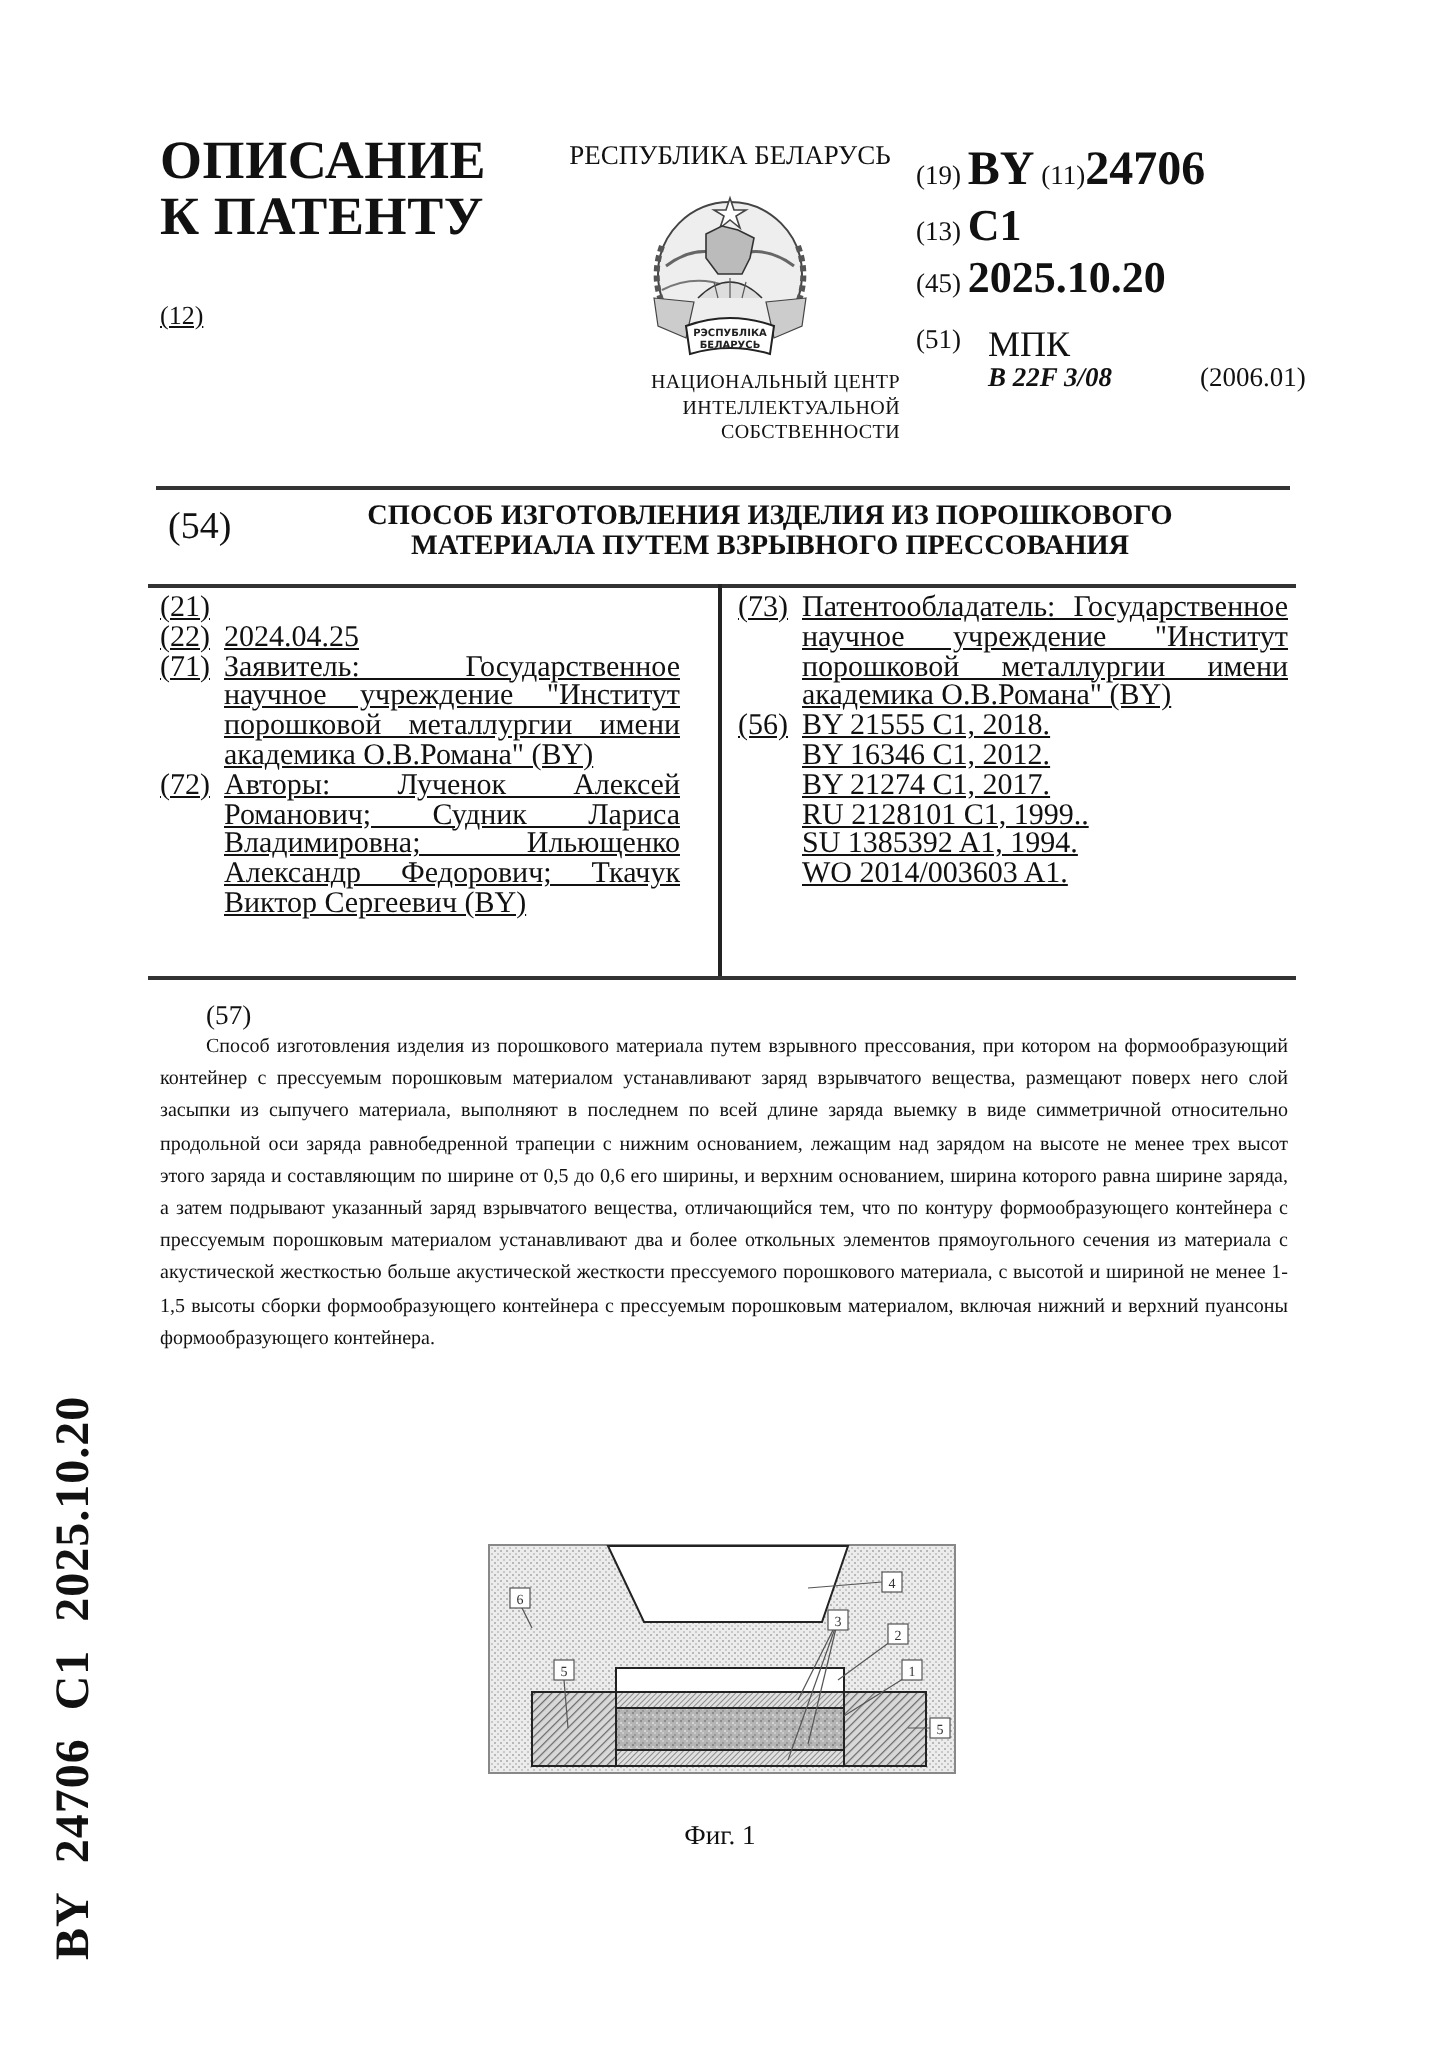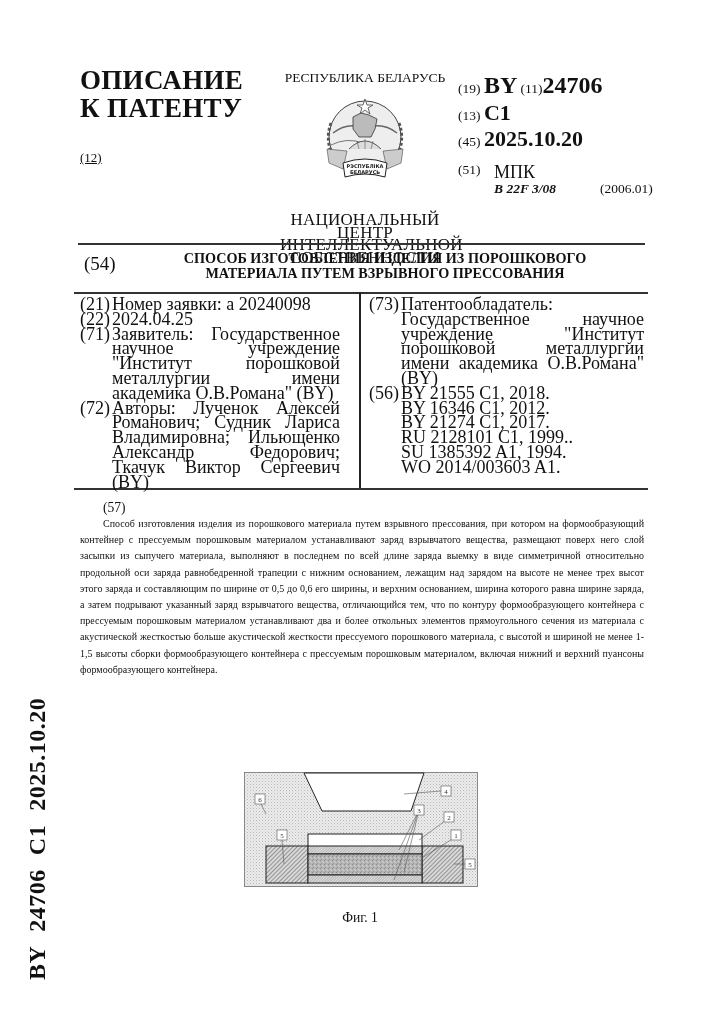--- a/index.html
+++ b/index.html
@@ -13,21 +13,21 @@
     .doc-title {
       left: 80px; top: 66px; font-weight: bold; font-size: 27px; line-height: 28px;
       letter-spacing: 0.3px; white-space: nowrap;
     }
     .doc-title div { height: 28px; }
     .code12 { left: 80px; top: 150px; font-size: 13px; text-decoration: underline; }
 
     
     .republic { left: 274px; top: 70px; width: 182px; text-align: center; font-size: 13.5px; white-space: nowrap; }
     .emblem { left: 313px; top: 93px; width: 104px; height: 90px; }
-    .ncip { left: 280px; top: 186px; width: 170px; text-align: center; font-size: 17px; line-height: 12.5px; letter-spacing: 0.2px; margin-top: 28px; }
+    .ncip { left: 280px; top: 186px; width: 170px; text-align: right; font-size: 10px; line-height: 12.5px; letter-spacing: 0.2px; }
 
     
     .rb { left: 458px; font-size: 13.5px; white-space: nowrap; }
     .rb .big { font-weight: bold; font-size: 24px; }
     .rb .mid { font-weight: bold; font-size: 22px; }
     .rb-19 { top: 72px; }
     .rb-13 { top: 100px; }
     .rb-45 { top: 126px; }
     .rb-51 { top: 162px; }
     .mpk-label { left: 494px; top: 162px; font-size: 18px; }
@@ -38,21 +38,21 @@
     .vline { background: #222; width: 1.5px; }
 
     
     .code54 { left: 84px; top: 253px; font-size: 19px; }
     .inv-title {
       left: 150px; top: 251px; width: 470px; text-align: center;
       font-weight: bold; font-size: 14.2px; line-height: 15px;
     }
 
     
-    .bib { font-size: 18px; line-height: 14.8px; }
+    .bib { font-size: 15px; line-height: 14.8px; text-decoration: underline; }
     .bib-left { left: 80px; top: 297px; width: 260px; }
     .bib-right { left: 369px; top: 297px; width: 275px; }
     .entry { display: flex; }
     .entry .code { flex: 0 0 auto; width: 32px; white-space: nowrap; }
     .entry .txt { flex: 1; text-align: justify; }
     .entry .txt.nj { text-align: left; }
     .ref { padding-left: 32px; white-space: nowrap; }
 
     
     .code57 { left: 103px; top: 500px; font-size: 13.6px; }
@@ -141,21 +141,20 @@
   <div>МАТЕРИАЛА ПУТЕМ ВЗРЫВНОГО ПРЕССОВАНИЯ</div>
 </div>
 
 <div class="abs hline" style="left:74px; top:292px; width:574px;"></div>
 <div class="abs vline" style="left:359px; top:292px; height:197px;"></div>
 <div class="abs hline" style="left:74px; top:488px; width:574px;"></div>
 
 <div class="abs bib bib-left">
   <div class="entry">
     <span class="code">(21)</span>
-    <span class="txt nj">Номер заявки: а 20240098</span>
   </div>
   <div class="entry">
     <span class="code">(22)</span>
     <span class="txt nj">2024.04.25</span>
   </div>
   <div class="entry">
     <span class="code">(71)</span>
     <span class="txt">Заявитель: Государственное научное учреждение "Институт порошковой металлургии имени академика О.В.Романа" (BY)</span>
   </div>
   <div class="entry">

